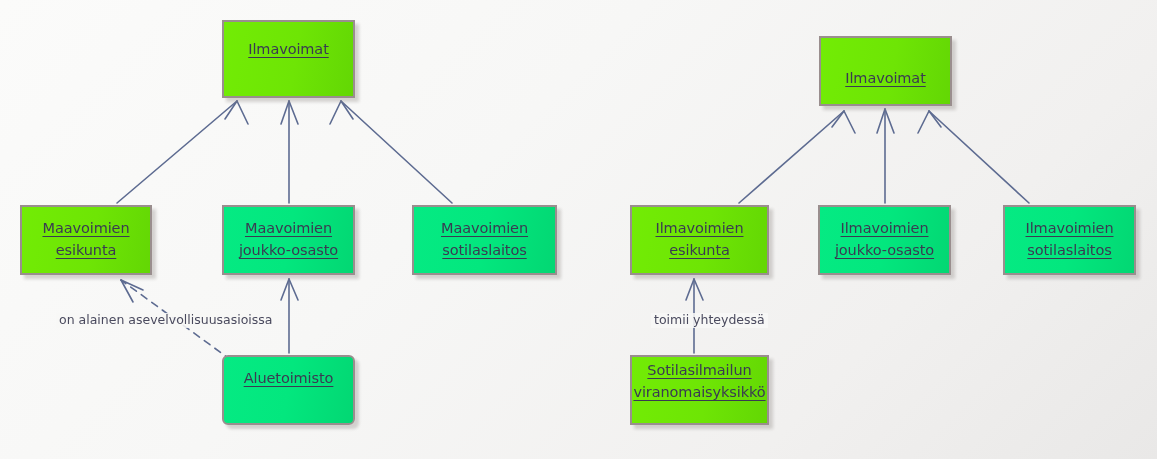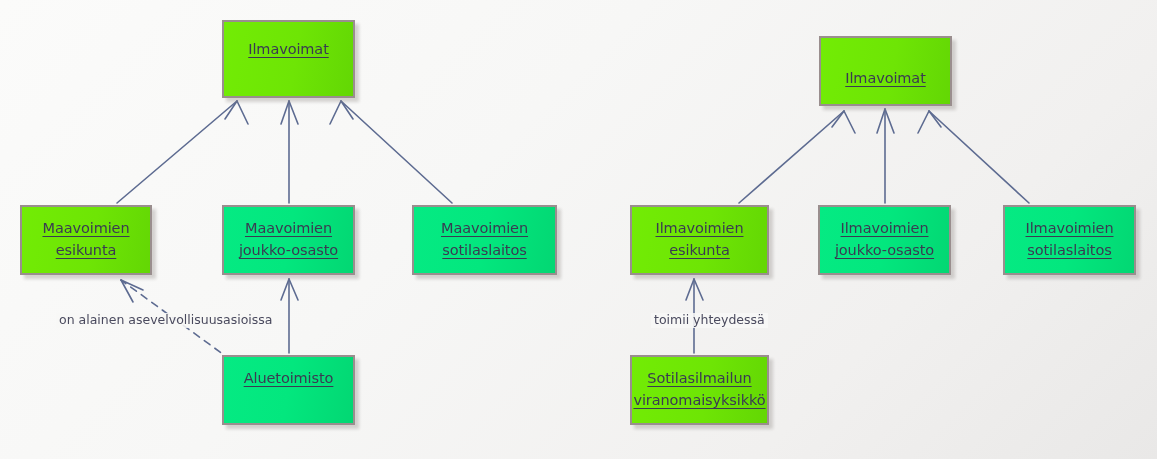--- a/index.html
+++ b/index.html
@@ -143,21 +143,21 @@
   <div class="node fill-spring" style="left:222px; top:205px; width:133px; height:70px; justify-content:flex-start; padding-top:14px;">
     <div class="label">Maavoimien</div>
     <div class="label">joukko-osasto</div>
   </div>
 
   <div class="node fill-spring" style="left:412px; top:205px; width:145px; height:70px; justify-content:flex-start; padding-top:14px;">
     <div class="label">Maavoimien</div>
     <div class="label">sotilaslaitos</div>
   </div>
 
-  <div class="node fill-spring" style="left:222px; top:355px; width:133px; height:70px; justify-content:flex-start; padding-top:14px;">
+  <div class="node fill-spring" style="left:222px; top:355px; width:133px; height:70px; justify-content:flex-start; padding-top:14px;border-radius:6px;">
     <div class="label">Aluetoimisto</div>
   </div>
 
   <div class="node fill-chartreuse" style="left:819px; top:36px; width:133px; height:70px; justify-content:center; padding-top:16px;">
     <div class="label">Ilmavoimat</div>
   </div>
 
   <div class="node fill-chartreuse" style="left:630px; top:205px; width:139px; height:70px; justify-content:flex-start; padding-top:14px;">
     <div class="label">Ilmavoimien</div>
     <div class="label">esikunta</div>
@@ -166,21 +166,21 @@
   <div class="node fill-spring" style="left:818px; top:205px; width:133px; height:70px; justify-content:flex-start; padding-top:14px;">
     <div class="label">Ilmavoimien</div>
     <div class="label">joukko-osasto</div>
   </div>
 
   <div class="node fill-spring" style="left:1003px; top:205px; width:133px; height:70px; justify-content:flex-start; padding-top:14px;">
     <div class="label">Ilmavoimien</div>
     <div class="label">sotilaslaitos</div>
   </div>
 
-  <div class="node fill-chartreuse" style="left:630px; top:355px; width:139px; height:70px; justify-content:flex-start; padding-top:14px;">
+  <div class="node fill-chartreuse" style="left:630px; top:355px; width:139px; height:70px; justify-content:flex-start; padding-top:6px;">
     <div class="label">Sotilasilmailun</div>
     <div class="label">viranomaisyksikkö</div>
   </div>
 
   <div class="edge-label" style="left:56px; top:313px;">on alainen asevelvollisuusasioissa</div>
   <div class="edge-label" style="left:639px; top:313px;margin-left:12px;">toimii yhteydessä</div>
 
 </div>
 
 </body></html>

